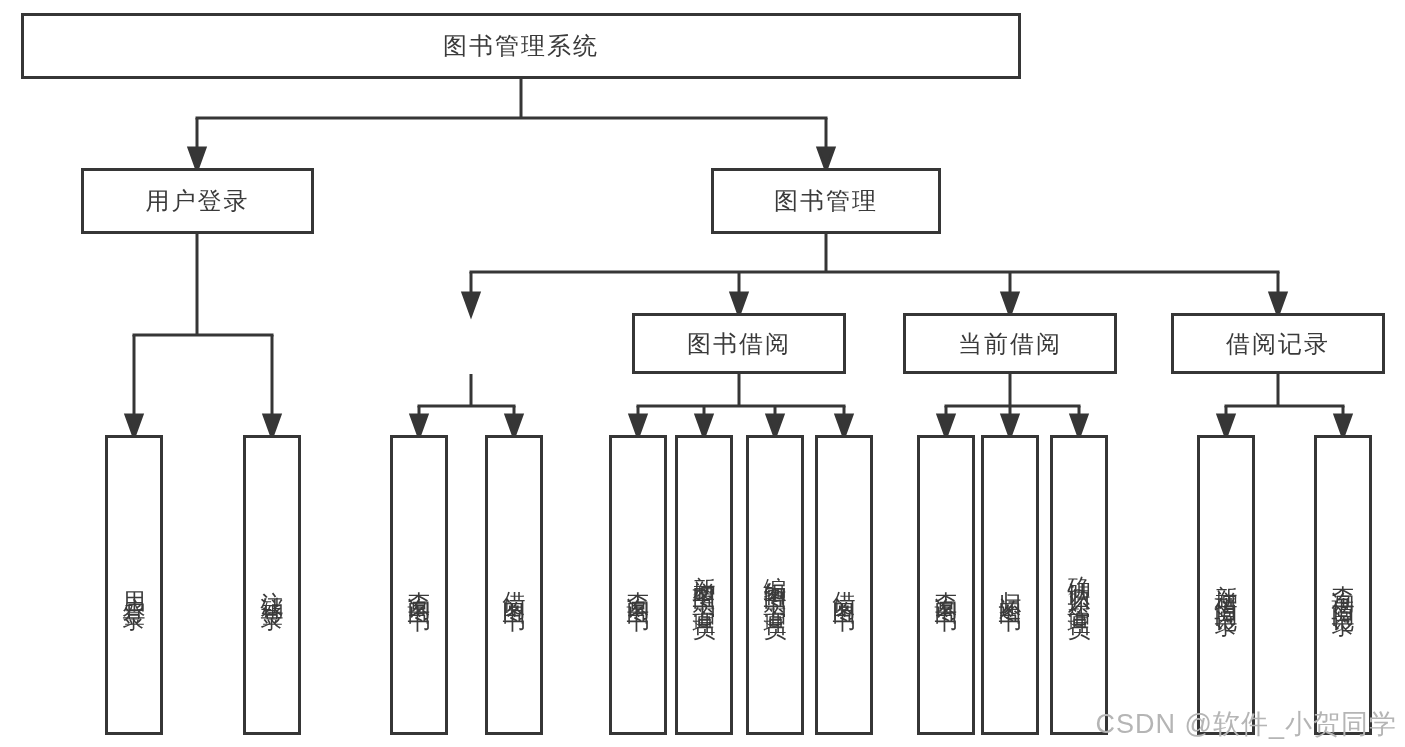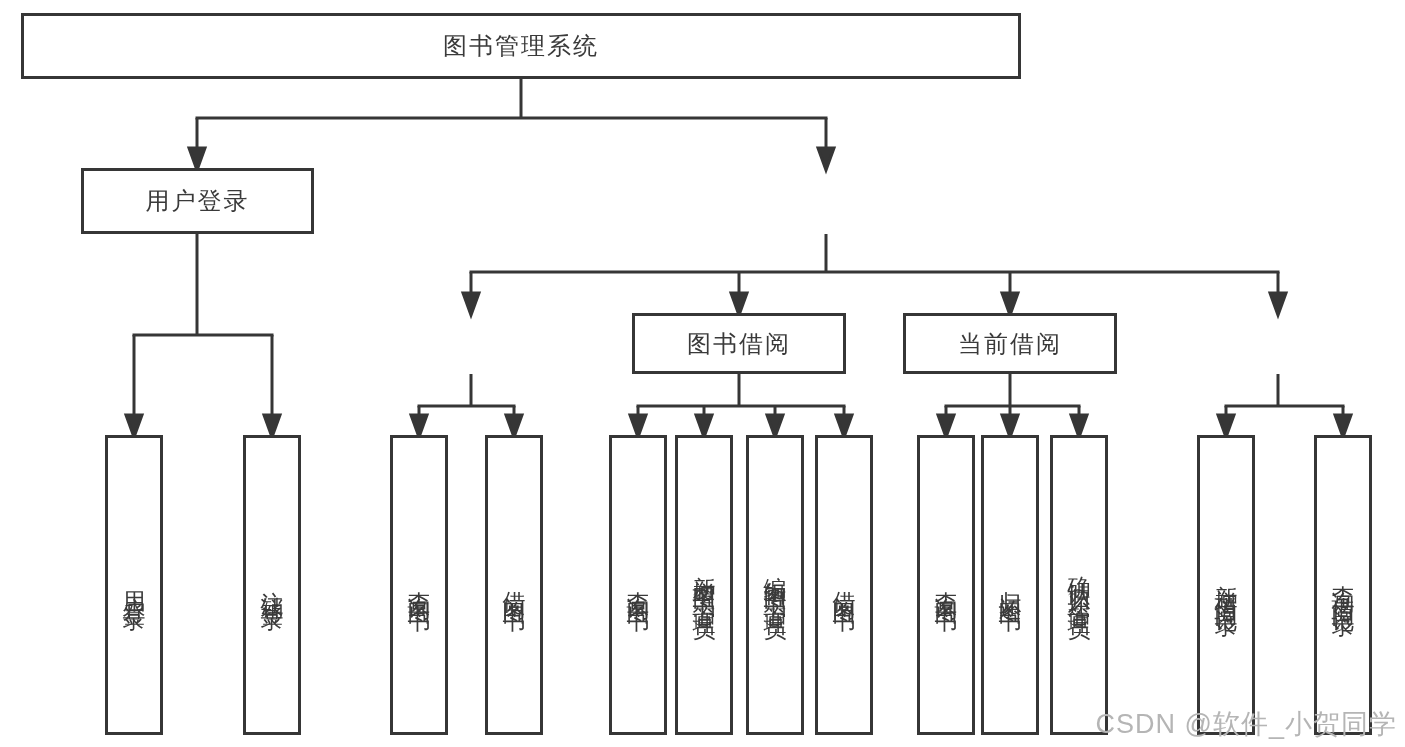--- a/index.html
+++ b/index.html
@@ -108,23 +108,25 @@
         <polygon points="1218,415 1234,415 1226,437"></polygon>
         <line x1="1343" y1="406" x2="1343" y2="417"></line>
         <polygon points="1335,415 1351,415 1343,437"></polygon>
       </g>
     </g>
   </svg>
 
   <div class="node" style="left:21px;top:13px;width:1000px;height:66px;">图书管理系统</div>
 
   <div class="node" style="left:81px;top:168px;width:233px;height:66px;">用户登录</div>
+  <div class="node" style="left:711px;top:168px;width:230px;height:66px;">图书管理</div>
 
   <div class="node" style="left:632px;top:313px;width:214px;height:61px;">图书借阅</div>
   <div class="node" style="left:903px;top:313px;width:214px;height:61px;">当前借阅</div>
+  <div class="node" style="left:1171px;top:313px;width:214px;height:61px;">借阅记录</div>
 
   <div class="leaf" style="left:105px;top:435px;width:58px;height:300px;">
     <span class="vtext">用户登录</span>
   </div>
   <div class="leaf" style="left:243px;top:435px;width:58px;height:300px;">
     <span class="vtext">注销登录</span>
   </div>
 
   <div class="leaf" style="left:390px;top:435px;width:58px;height:300px;">
     <span class="vtext">查询图书</span>

